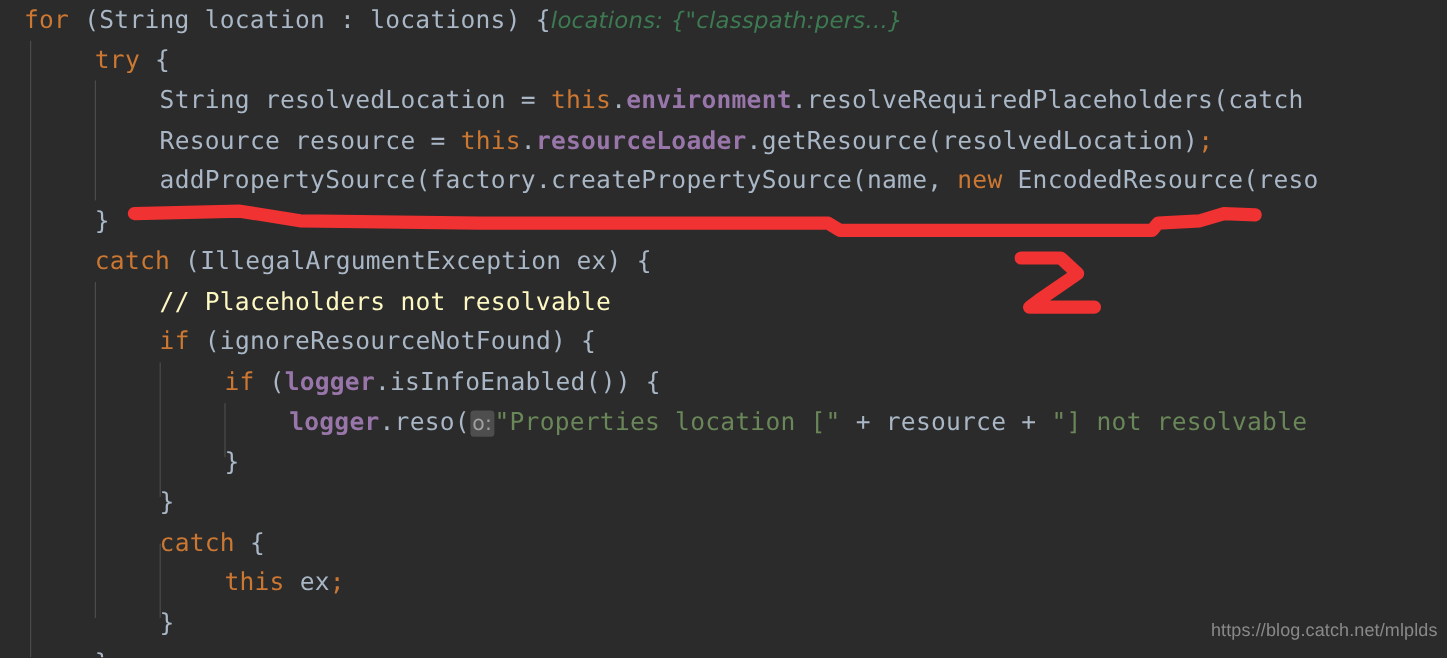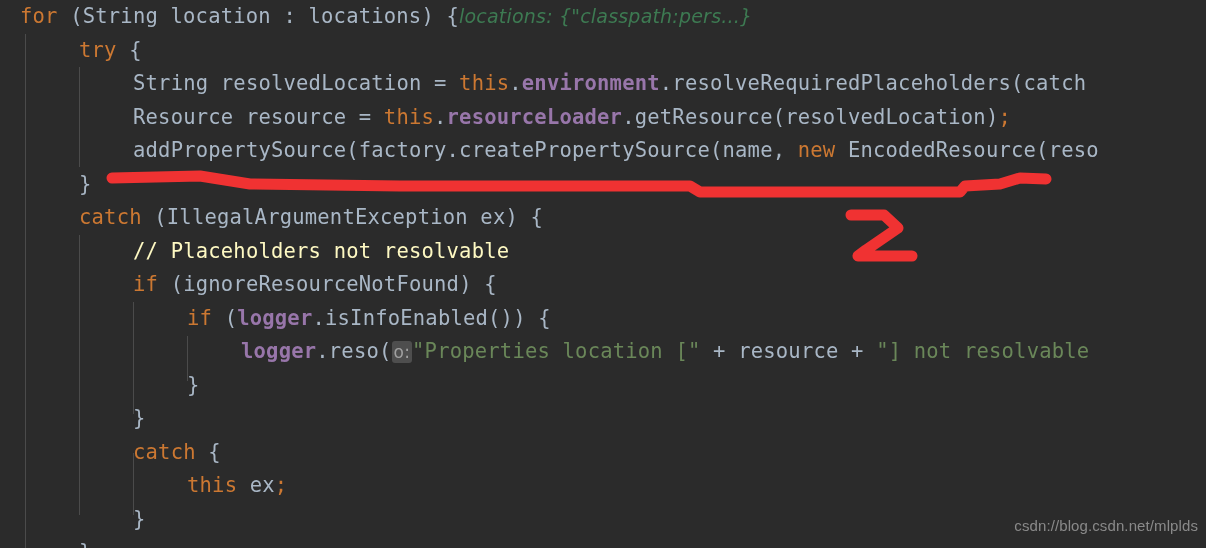--- a/index.html
+++ b/index.html
@@ -142,15 +142,15 @@
 
     <div class="line" style="top:536px; left:79px;"><span class="punc">}</span></div>
 
   </div>
 
   <svg class="annotation-layer" width="1206" height="548" viewBox="0 0 1206 548">
     <path d="M112,178 L200,176 L250,184 L400,186 L690,186 L700,192 L960,192 L965,186 L1000,184 L1020,178 L1046,179" stroke="#f03232" stroke-width="11" stroke-linecap="round" stroke-linejoin="round" fill="none"></path>
     <path d="M851,215 L884,215 L898,228 L866,250 L858,256 L912,256" stroke="#f03232" stroke-width="11" stroke-linecap="round" stroke-linejoin="round" fill="none"></path>
   </svg>
 
-  <div class="watermark">csdn://blog.csdn.net/mlplds</div>
+  <div class="watermark">https://blog.catch.net/mlplds</div>
 
 </div>
 
 </body></html>

